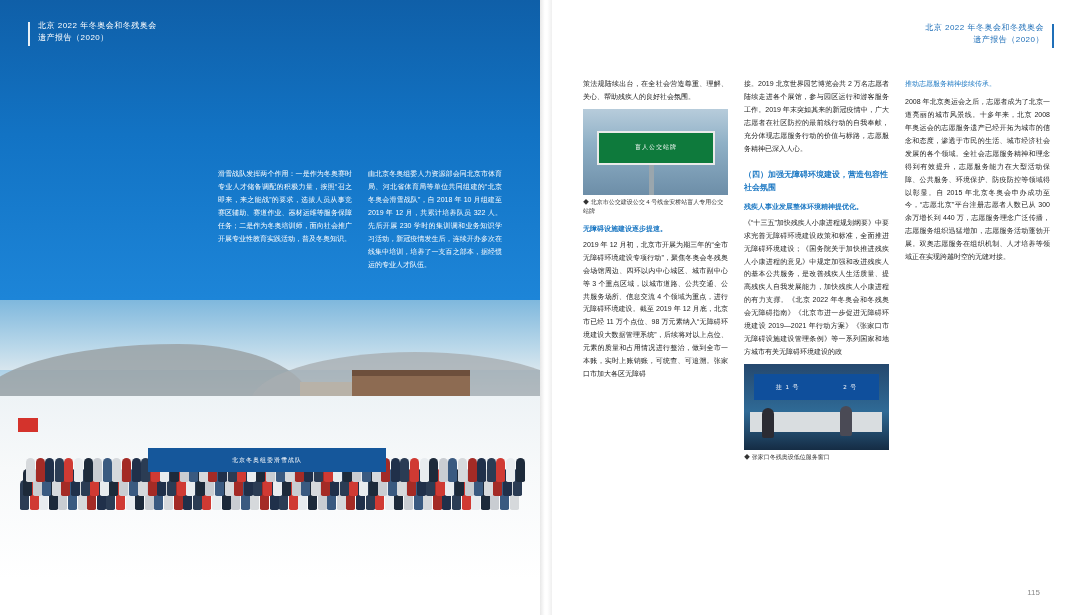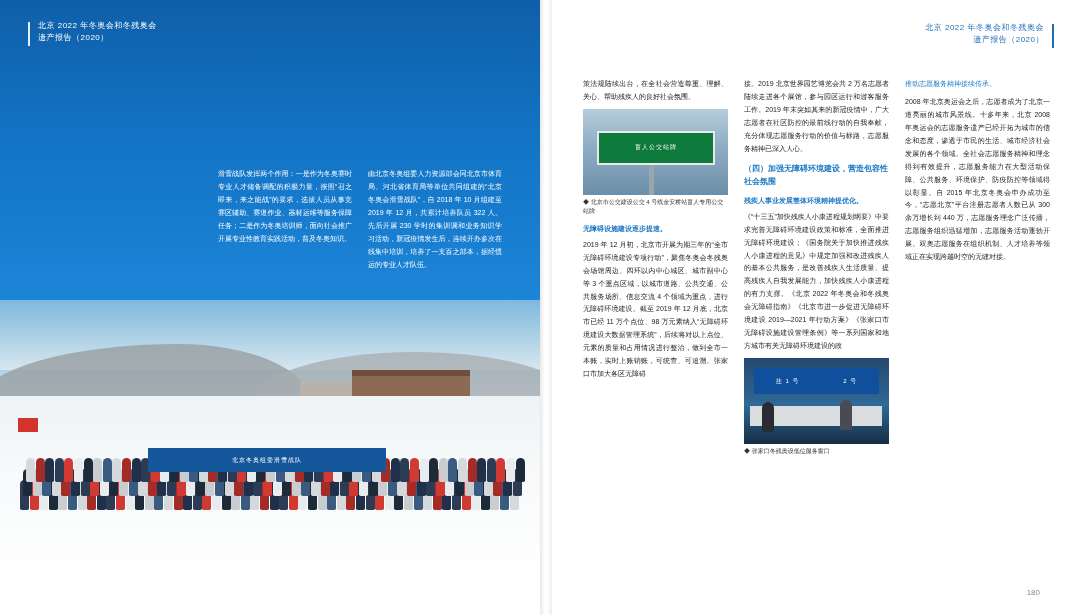--- a/index.html
+++ b/index.html
@@ -116,21 +116,21 @@
   .r-cols {
     position:absolute; left:30px; top:78px; width:468px; height:480px;
     display:flex; gap:16px; direction:rtl;
   }
   .r-col { width:145px; direction:ltr; }
   .r-col p {
     margin:0 0 5px 0; font-size:7px; line-height:1.85; color:#222; text-align:justify;
   }
   .r-col p.blue { color:#1f7ac4; }
   .r-sub {
-    margin:6px 0 5px 0; font-size:8px; line-height:1.7; color:#1f7ac4; font-weight:bold;
+    margin:12px 0 5px 0; font-size:8px; line-height:1.7; color:#1f7ac4; font-weight:bold;
   }
   .r-sub2 {
     margin:6px 0 4px 0; font-size:7px; line-height:1.7; color:#1f7ac4; font-weight:bold;
   }
   .fig {
     margin:4px 0 3px 0; width:145px; height:86px;
     background:linear-gradient(180deg,#25486e 0%,#2f6a96 55%,#152c44 100%);
     position:relative; overflow:hidden;
   }
   .fig.sign {
@@ -395,16 +395,16 @@
           </div>
           <div class="pole"></div>
         </div>
         <div class="cap">◆ 北京市公交建设公交 4 号线金安桥站盲人专用公交站牌</div>
         <div class="r-sub2">无障碍设施建设逐步提速。</div>
         <p>2019 年 12 月初，北京市开展为期三年的“全市无障碍环境建设专项行动”，聚焦冬奥会冬残奥会场馆周边、四环以内中心城区、城市副中心等 3 个重点区域，以城市道路、公共交通、公共服务场所、信息交流 4 个领域为重点，进行无障碍环境建设。截至 2019 年 12 月底，北京市已经 11 万个点位、98 万元素纳入“无障碍环境建设大数据管理系统”，后续将对以上点位、元素的质量和占用情况进行整治，做到全市一本账，实时上账销账，可统查、可追溯。张家口市加大各区无障碍</p>
       </div>
 
     </div>
 
-    <div class="page-num-right">180</div>
+    <div class="page-num-right">115</div>
   </div>
 
 </div>
 
 </body></html>

